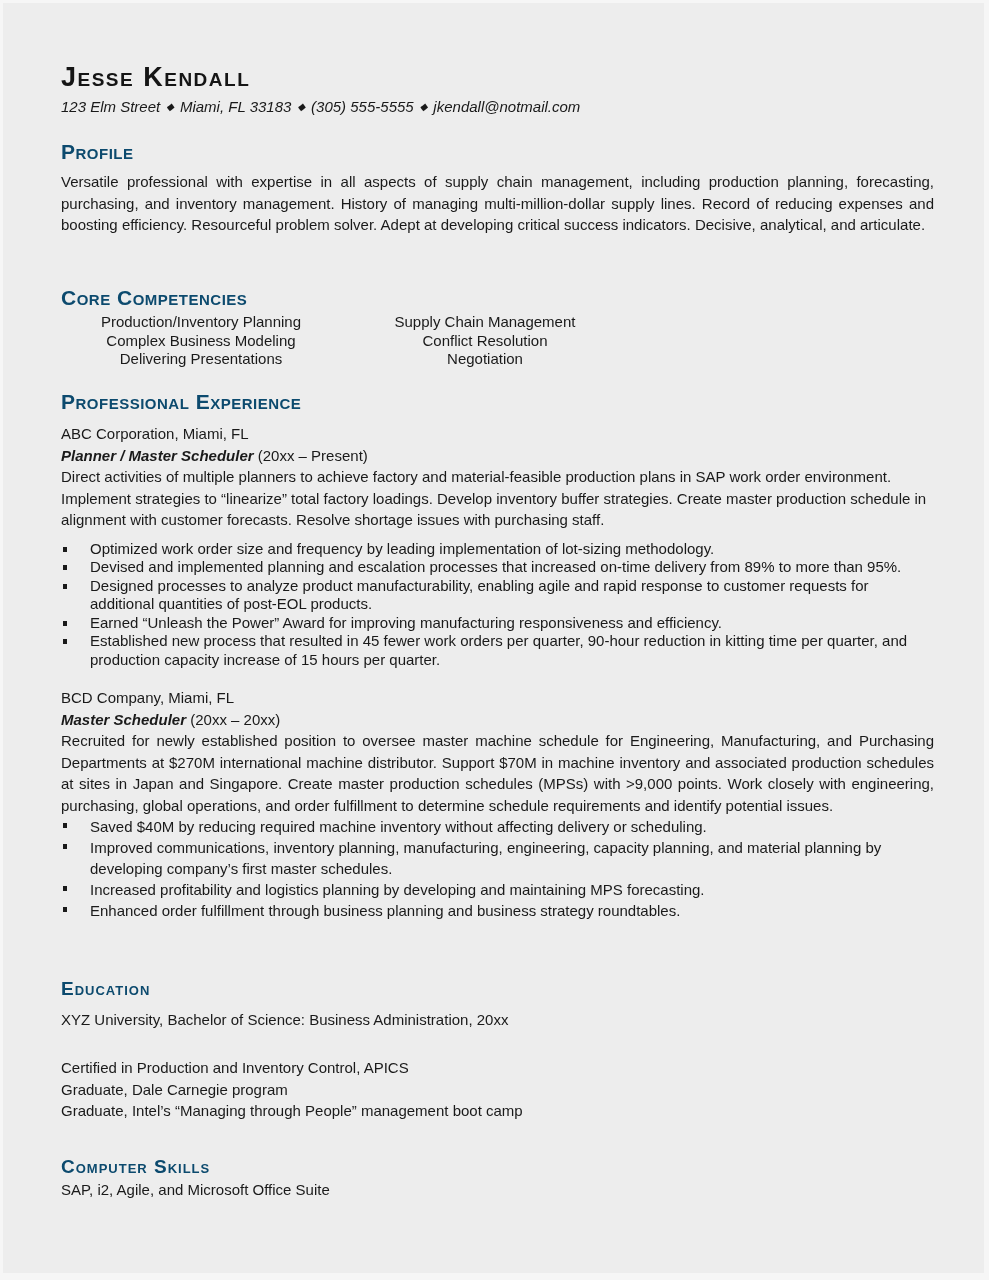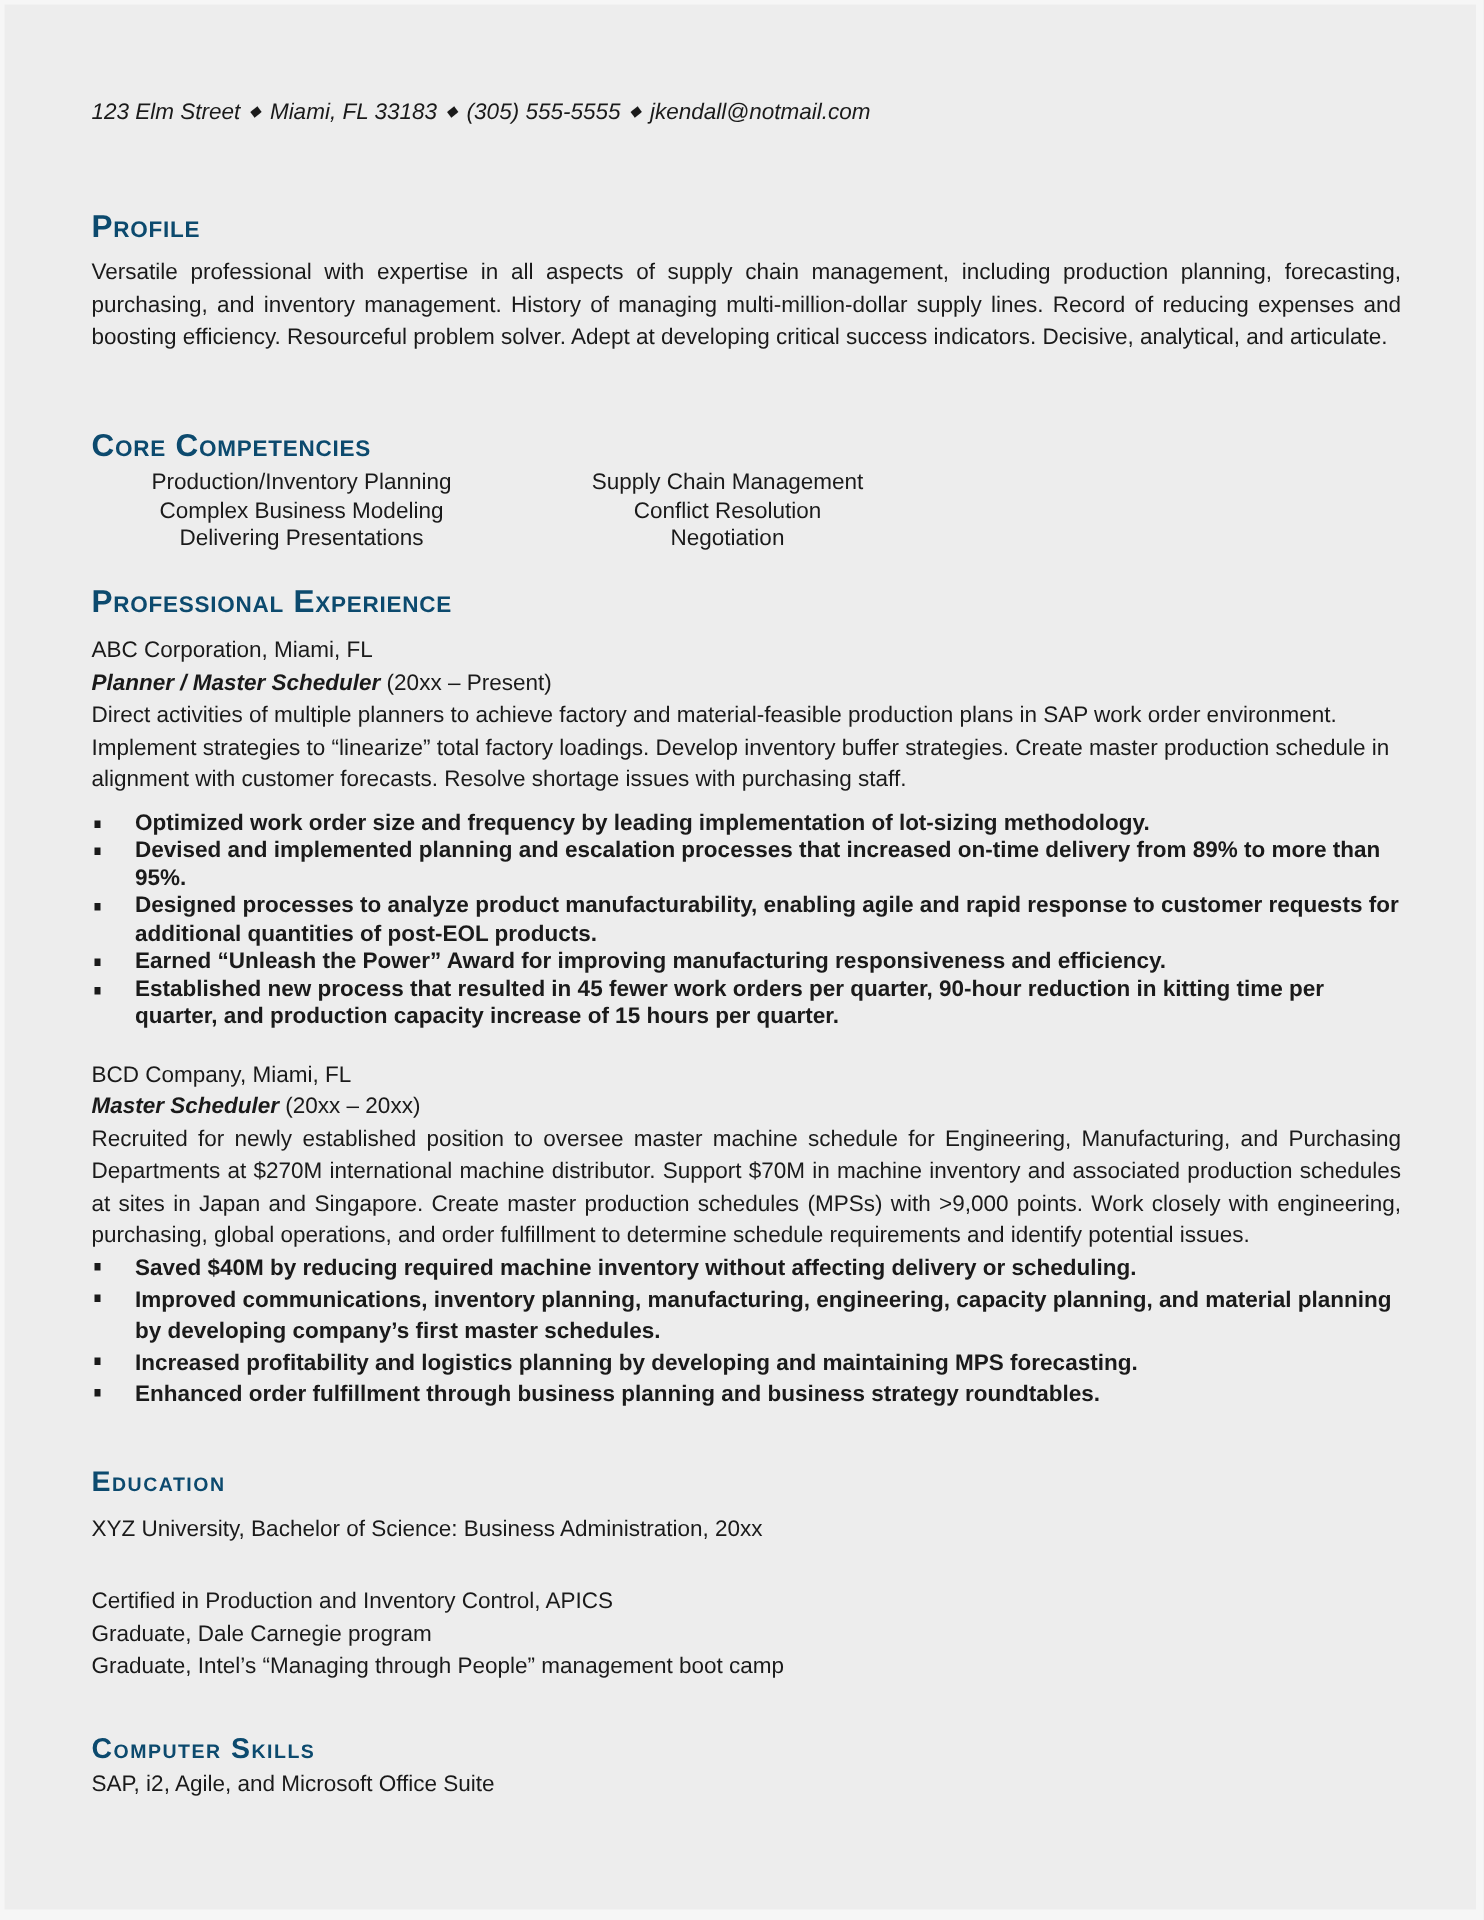--- a/index.html
+++ b/index.html
@@ -26,37 +26,38 @@
     letter-spacing: 0.5px;
   }
   h2.big { font-size: 21px; line-height: 26px; }
   h2.small { font-size: 19px; line-height: 22px; letter-spacing: 1px; }
   .para { font-size: 15px; line-height: 21.5px; }
   .justify { text-align: justify; }
   .comp-grid {
     display: grid; grid-template-columns: 280px 288px 307px;
     font-size: 15px; line-height: 18.5px; text-align: center; margin-left: 0px;
   }
-  .bullets { list-style: none; margin: 0; padding: 0; font-size: 15px; font-weight: bold; }
+  .bullets { list-style: none; margin: 0; padding: 0; font-size: 15px; }
   .bullets li { position: relative; padding-left: 29px; line-height: 18.5px; }
   .bullets li::before {
     content: ""; position: absolute; left: 2px; top: 7px;
     width: 4px; height: 5px; background: #1a1a1a;
   }
   .bullets.loose li { line-height: 21px; }
   .job-title em { font-weight: bold; font-style: italic; }
   .sec { position: absolute; left: 0; width: 873px; }
 </style>
 </head>
 <body>
 
 <div class="page">
  <div class="content">
 
   <div class="sec" style="top:0">
+    <h1 class="name">Jesse Kendall</h1>
     <div class="contact">
       <span>123 Elm Street</span><span class="sep">◆</span><span>Miami, FL 33183</span><span class="sep">◆</span><span>(305) 555-5555</span><span class="sep">◆</span><span>jkendall@notmail.com</span>
     </div>
   </div>
 
   <div class="sec" style="top:78px">
     <h2 class="big">Profile</h2>
     <div class="para justify" style="margin-top:6px">Versatile professional with expertise in all aspects of supply chain management, including production planning, forecasting, purchasing, and inventory management. History of managing multi-million-dollar supply lines. Record of reducing expenses and boosting efficiency. Resourceful problem solver. Adept at developing critical success indicators. Decisive, analytical, and articulate.</div>
   </div>
 

